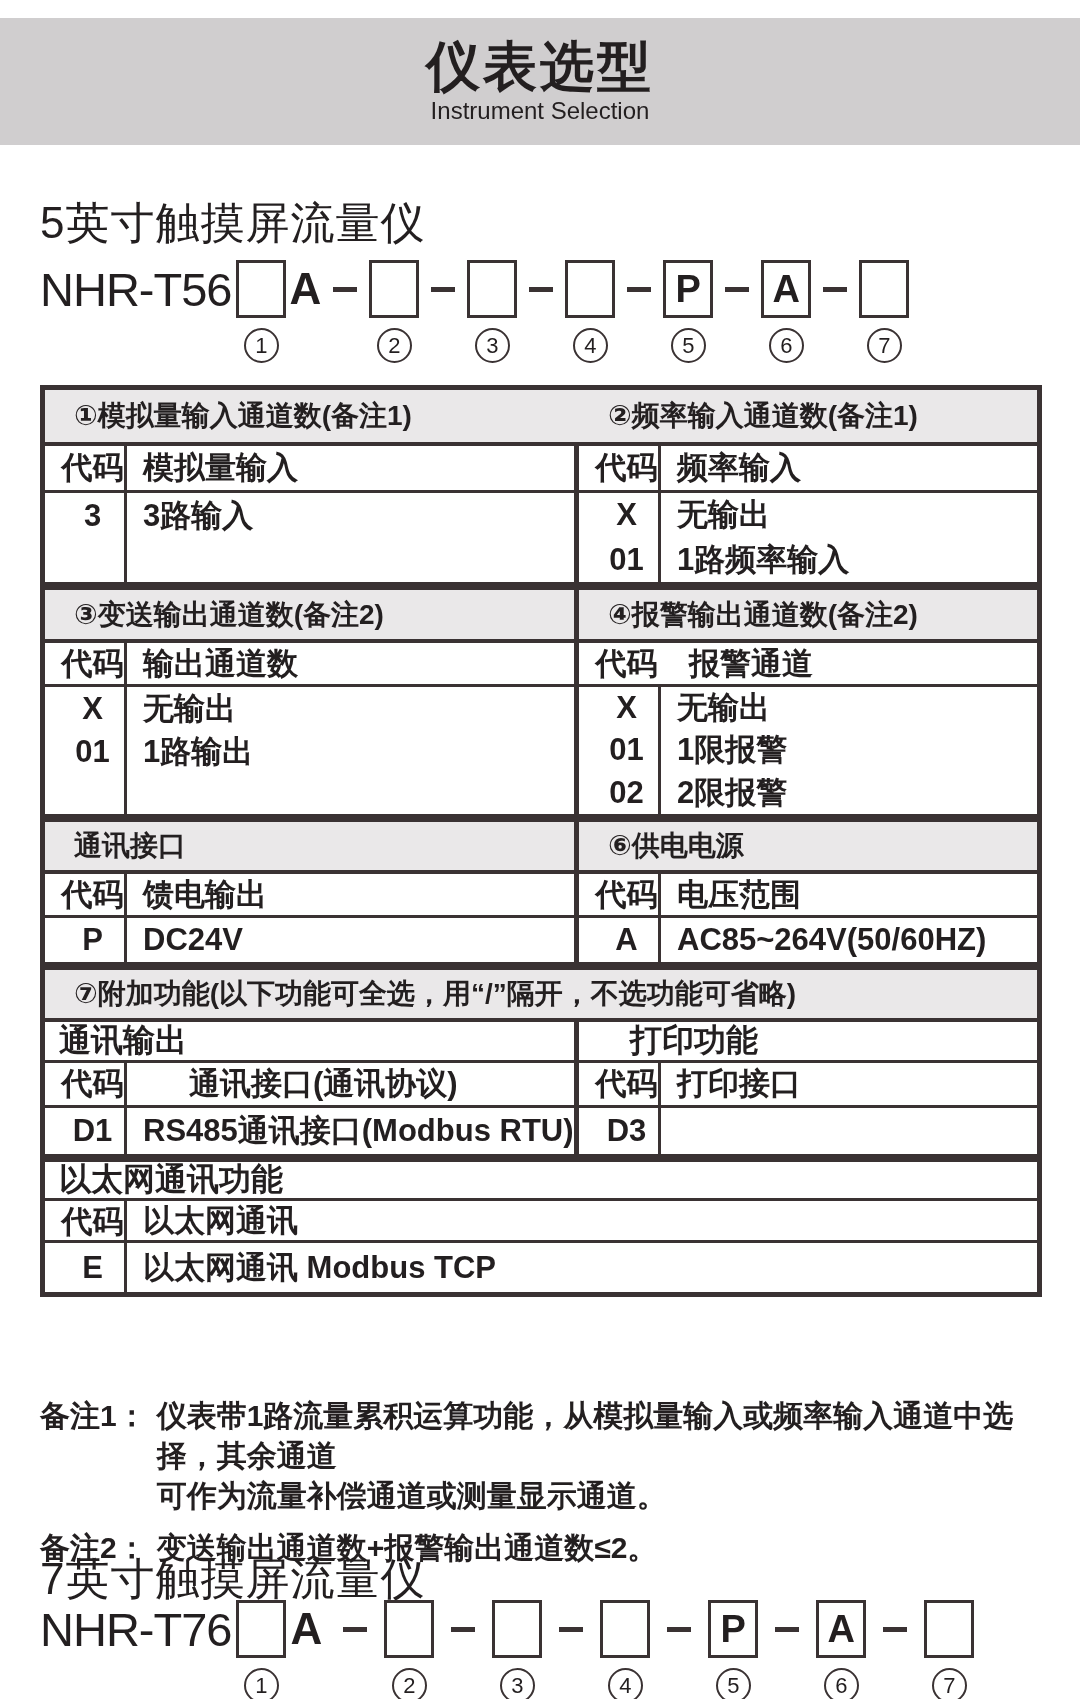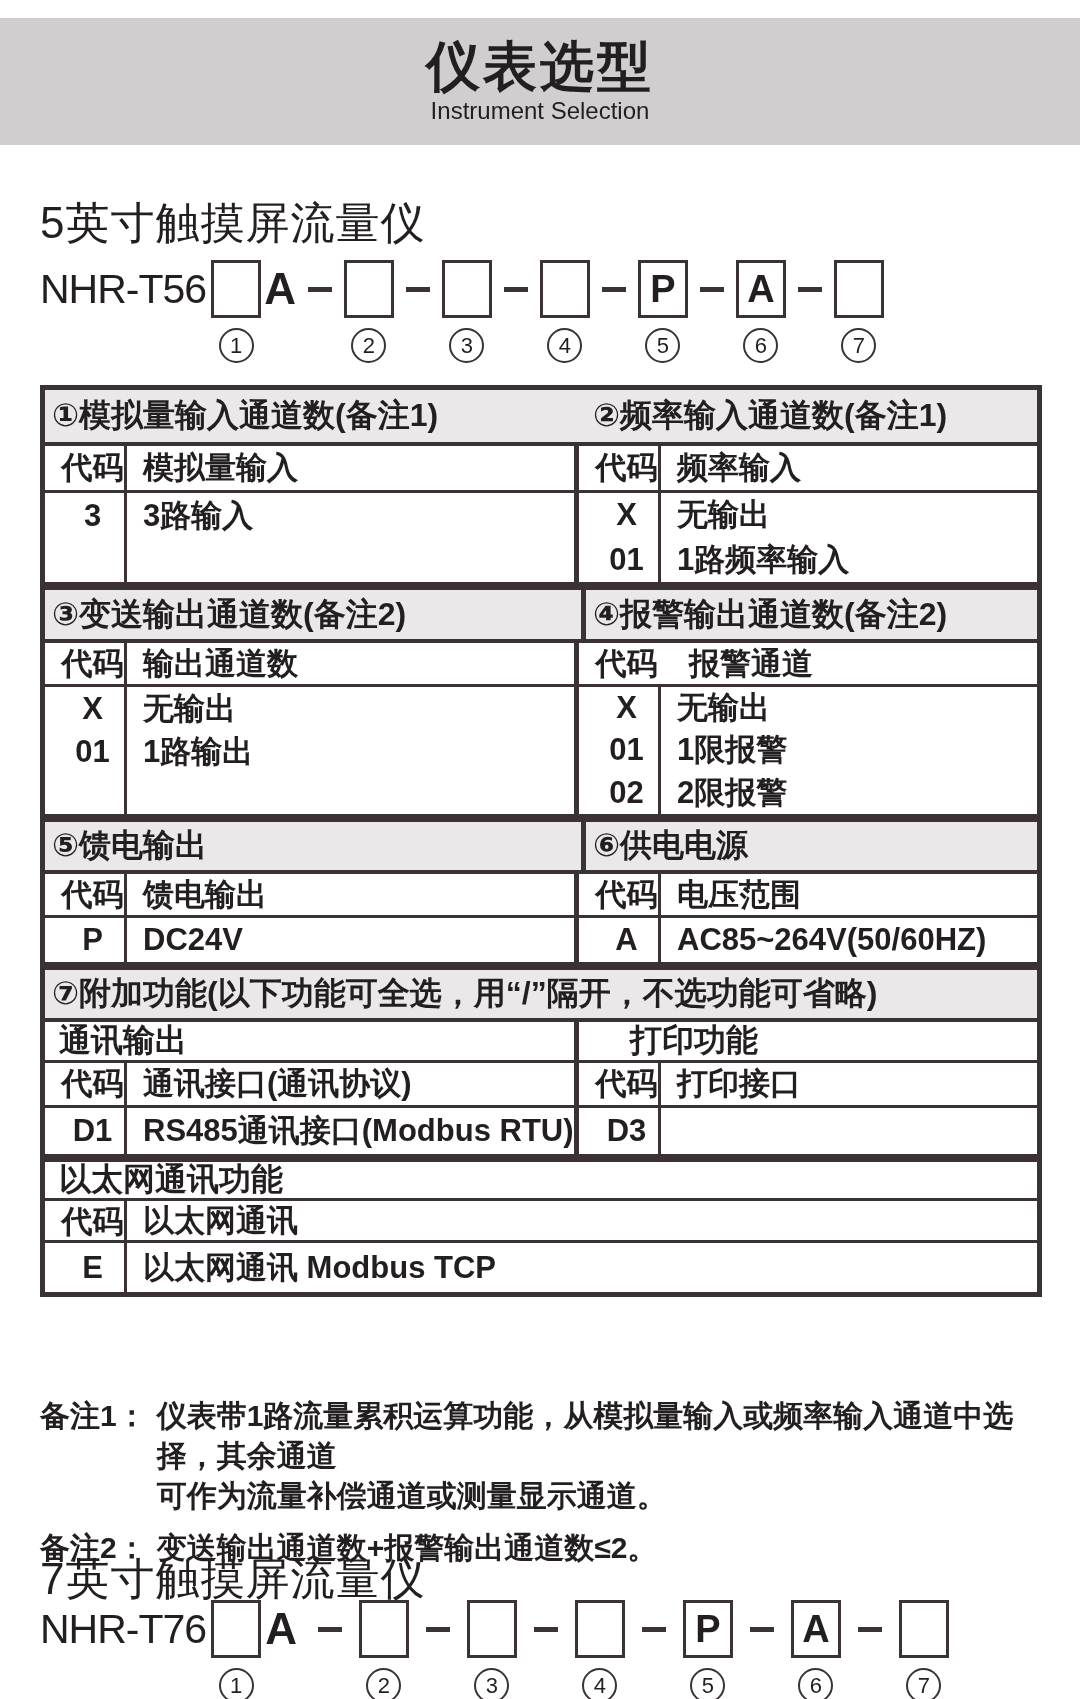--- a/index.html
+++ b/index.html
@@ -18,39 +18,39 @@
   .banner-zh{font-size:54px;font-weight:700;letter-spacing:3px;line-height:1.05;}
   .banner-en{font-size:24px;font-weight:500;margin-top:3px;}
   
   .s-title{position:absolute;left:40px;font-size:44px;font-weight:500;letter-spacing:1px;white-space:nowrap;}
   #title5{top:194px;}
   #title7{top:1550px;}
   
   .model{position:absolute;left:40px;display:flex;align-items:flex-start;}
   #model5{top:260px;}
   #model7{top:1600px;}
-  .mprefix{font-size:41px;font-weight:500;letter-spacing:-1px;height:58px;display:flex;align-items:center;margin-right:5px;white-space:nowrap;}
+  .mprefix{font-size:47px;font-weight:500;letter-spacing:-1px;height:58px;display:flex;align-items:center;margin-right:5px;white-space:nowrap;}
   .mslot{display:flex;flex-direction:column;align-items:center;}
   .mbox{width:44px;height:52px;border:3px solid var(--border);background:#fff;
         display:flex;align-items:center;justify-content:center;font-size:38px;font-weight:600;}
   .mnum{width:31px;height:31px;border:2px solid var(--border);border-radius:50%;margin-top:10px;
         display:flex;align-items:center;justify-content:center;font-size:22px;font-weight:500;}
   .mletter{font-size:44px;font-weight:600;height:58px;display:flex;align-items:center;margin-left:3px;}
   .mdash{height:58px;display:flex;align-items:center;}
   .mdash i{display:block;width:24px;height:5px;background:var(--border);}
   .m5 .mdash{margin:0 12px;}
   .m7 .mdash{margin:0 17px;}
   .m7 .mletter{margin:0 4px;}
   
   .sel-table{position:absolute;left:40px;top:385px;width:1002px;border:5px solid var(--border);
              background:#fff;box-sizing:border-box;}
   .trow{display:flex;box-sizing:border-box;border-top:0 solid var(--border);}
   .gray{background:var(--header-bg);}
-  .gcell{display:flex;align-items:center;font-size:32px;font-weight:700;padding-left:0;
-         box-sizing:border-box;white-space:nowrap;overflow:hidden;margin-left:7px;}
+  .gcell{display:flex;align-items:center;font-size:28px;font-weight:700;padding-left:29px;
+         box-sizing:border-box;white-space:nowrap;overflow:hidden;}
   .gleft{width:534px;border-right:5px solid transparent;}
   .gleft.div{border-right-color:var(--border);}
   .gright{flex:1;}
   .gfull{flex:1;}
   .wcell{display:flex;align-items:center;font-size:32px;font-weight:700;padding-left:14px;
          box-sizing:border-box;white-space:nowrap;overflow:hidden;}
   .wleft{width:534px;border-right:5px solid var(--border);}
   .wright{flex:1;margin-left:37px;}
   .wfull{flex:1;}
   .half{display:flex;box-sizing:border-box;}
@@ -217,21 +217,21 @@
             <div class="cline" style="height: 43.3333px;">02</div>
           </div>
           <div class="desccol">
             <div class="dline" style="height: 43.3333px;">无输出</div>
             <div class="dline" style="height: 43.3333px;">1限报警</div>
             <div class="dline" style="height: 43.3333px;">2限报警</div>
           </div>
         </div>
       </div>
       <div class="trow gray" style="height: 56px; border-top-width: 8px;">
-        <div class="gcell gleft div">⑤馈电输出</div>
+        <div class="gcell gleft div">通讯接口</div>
         <div class="gcell gright">⑥供电电源</div>
       </div>
       <div class="trow" style="height: 45px; border-top-width: 4px;">
         <div class="half hleft">
           <div class="codecol">
             <div class="cline" style="height: 45px;">代码</div>
           </div>
           <div class="desccol">
             <div class="dline" style="height: 45px;">馈电输出</div>
           </div>
@@ -269,21 +269,21 @@
       <div class="trow" style="height: 42px; border-top-width: 4px;">
         <div class="wcell wleft">通讯输出</div>
         <div class="wcell wright">打印功能</div>
       </div>
       <div class="trow" style="height: 45px; border-top-width: 3px;">
         <div class="half hleft">
           <div class="codecol">
             <div class="cline" style="height: 45px;">代码</div>
           </div>
           <div class="desccol">
-            <div class="dline" style="height: 45px;">通讯接口(通讯协议)</div>
+            <div class="dline" style="height: 45px; margin-left: 46px;">通讯接口(通讯协议)</div>
           </div>
         </div>
         <div class="half hright">
           <div class="codecol">
             <div class="cline" style="height: 45px;">代码</div>
           </div>
           <div class="desccol">
             <div class="dline" style="height: 45px;">打印接口</div>
           </div>
         </div>

